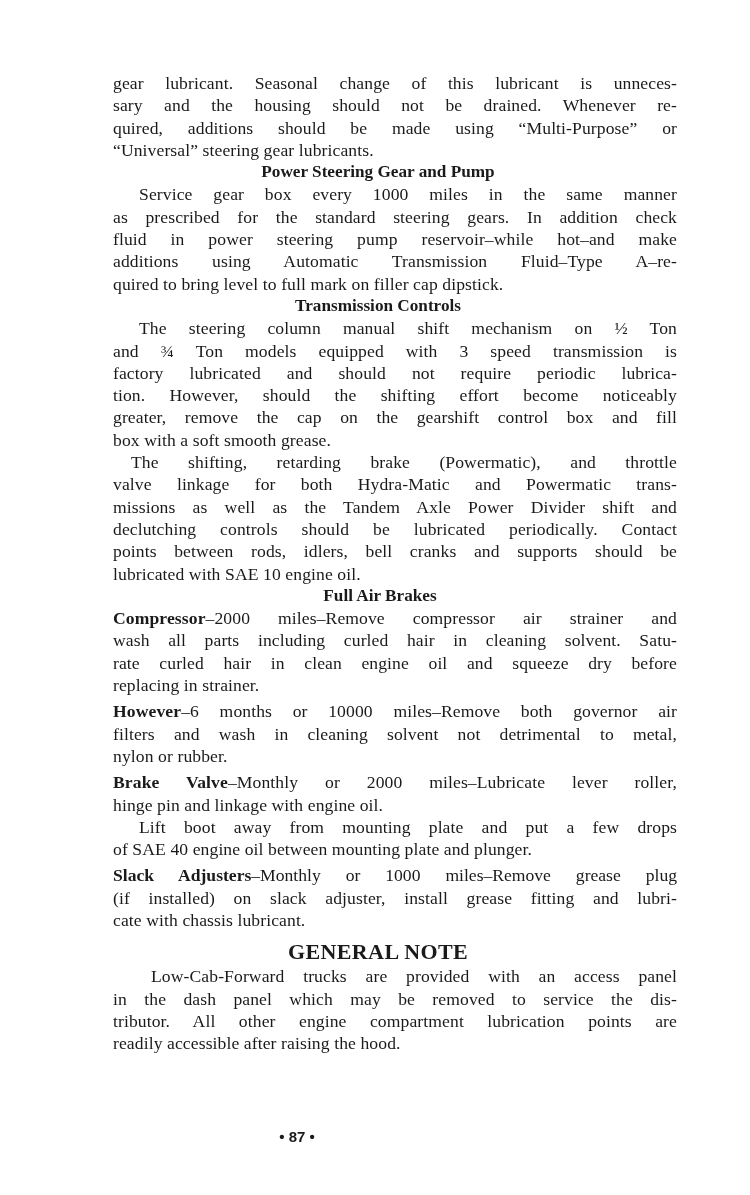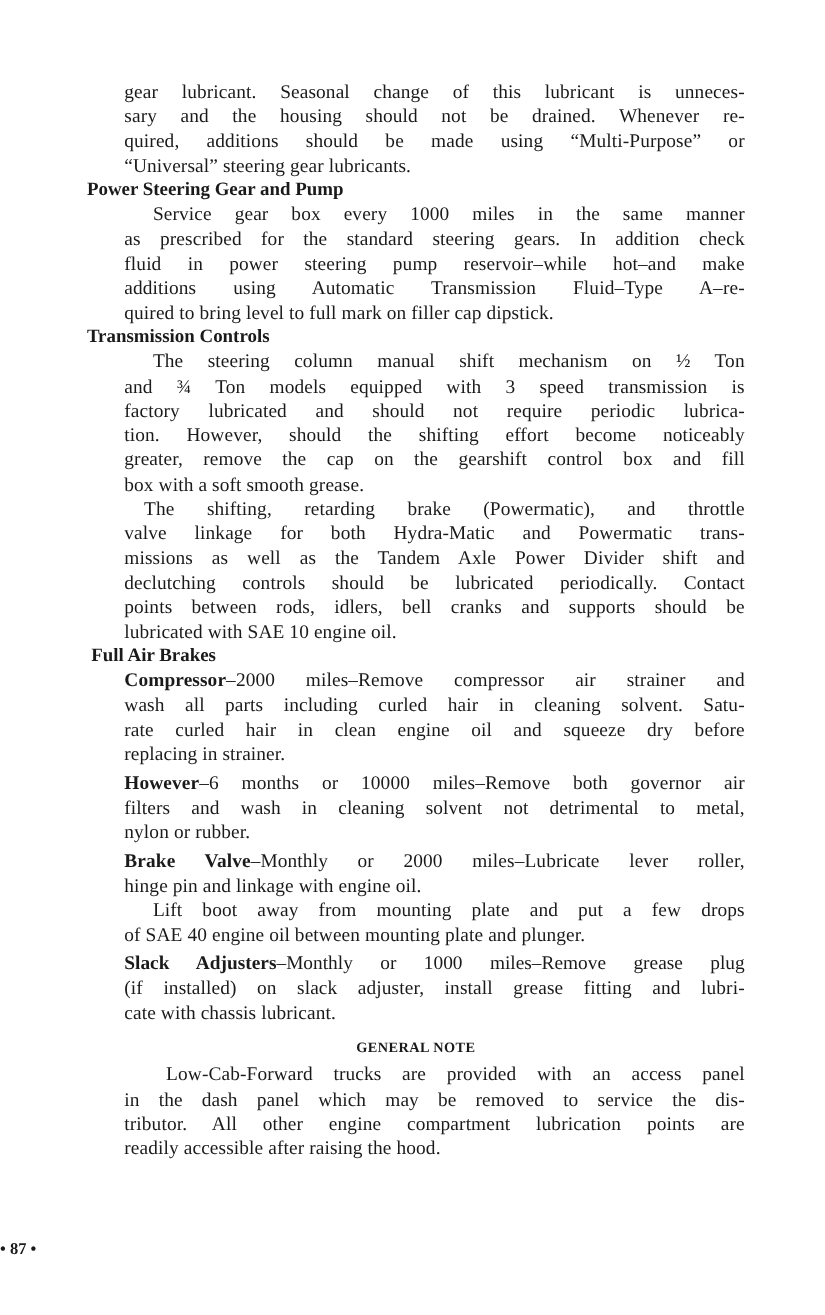--- a/index.html
+++ b/index.html
@@ -9,27 +9,27 @@
   }
   .page { position: absolute; left: 79px; top: 72px; width: 598px; }
   .line {
     display: block; font-size: 16.4px; line-height: 22.3px; height: 22.3px;
     text-align: justify; text-align-last: justify; white-space: nowrap; overflow: visible;
     font-family: "Liberation Serif", "DejaVu Serif", serif; font-size: 17.6px; letter-spacing: 0.1px; margin-left: 34px;
   }
   .line.last { text-align-last: left; }
   .indent { padding-left: 26px; }
   .heading { font-weight: bold; font-size: 17.2px; line-height: 22.3px; height: 22.3px; display:block; white-space: nowrap;
-    font-family: "Liberation Serif", "DejaVu Serif", serif; }
+    font-family: "Liberation Serif", "DejaVu Serif", serif; text-align: center; }
   .runin { font-weight: bold; }
   .gap { height: 4px; }
-  .center-heading { text-align: center; font-weight: bold; font-size: 13px; display:block; height: 26px; line-height: 26px;
+  .center-heading { text-align: center; font-weight: bold; font-size: 22px; display:block; height: 26px; line-height: 26px;
     font-family: "Liberation Serif", "DejaVu Serif", serif; letter-spacing: 0.4px; }
-  .pagenum { position: absolute; left: 0; width: 594px; top: 1128px; font-weight: bold;
-    font-size: 15px; font-family: Liberation Serif, serif; }
+  .pagenum { position: absolute; left: 0; width: 594px; top: 1128px; text-align: center; font-weight: bold;
+    font-size: 15px; font-family: Liberation Sans, sans-serif; }
 </style>
 </head>
 <body>
 
 <div class="page">
 
   <div>
     <span class="line">gear lubricant. Seasonal change of this lubricant is unneces-</span>
     <span class="line">sary and the housing should not be drained. Whenever re-</span>
     <span class="line">quired, additions should be made using “Multi-Purpose” or</span>

